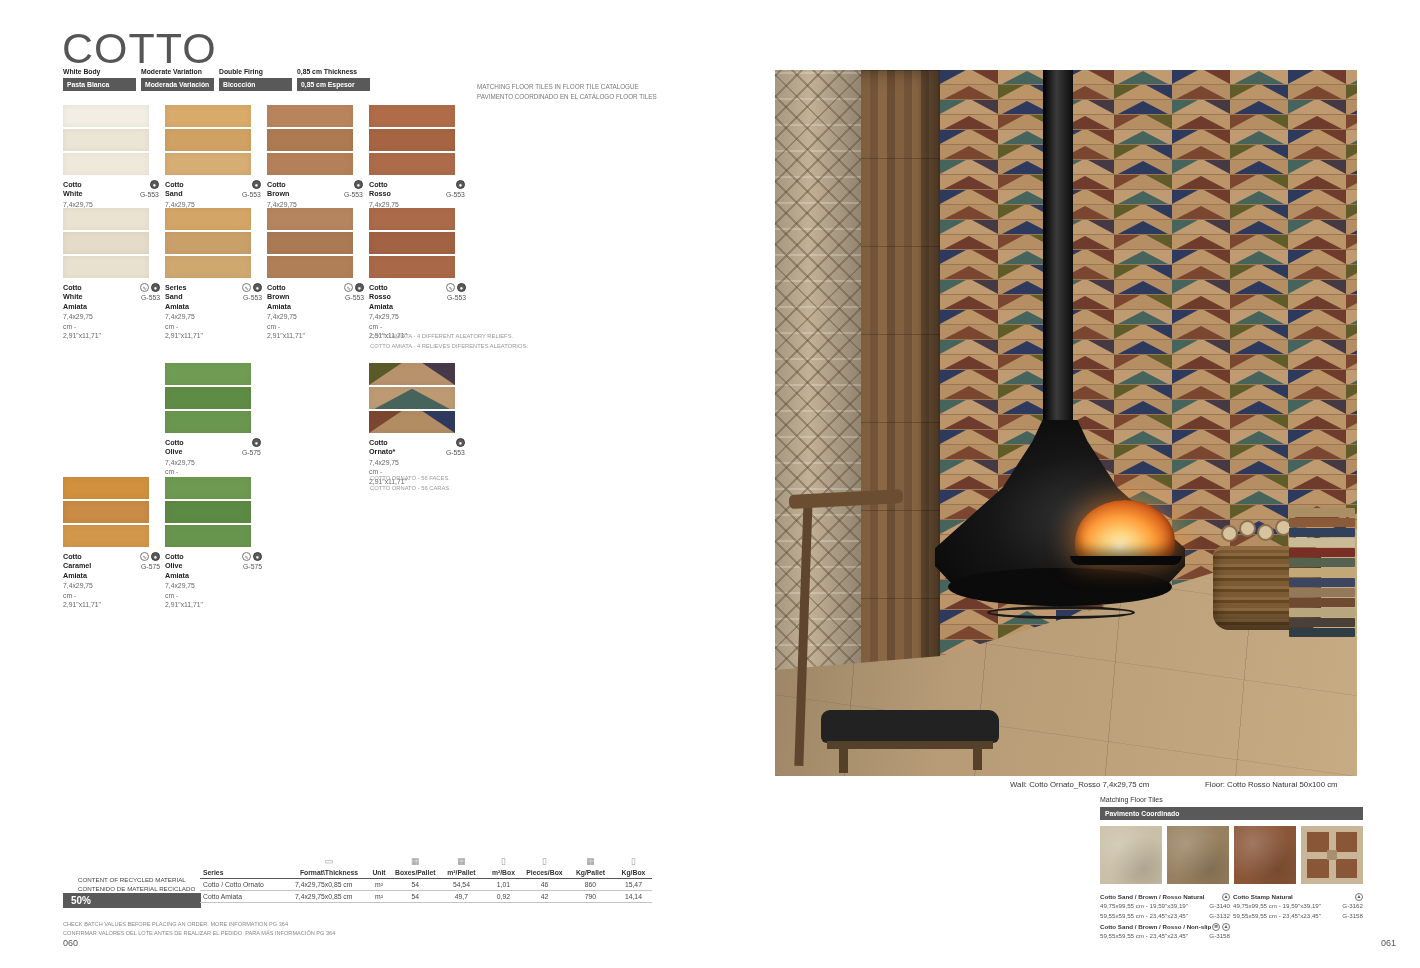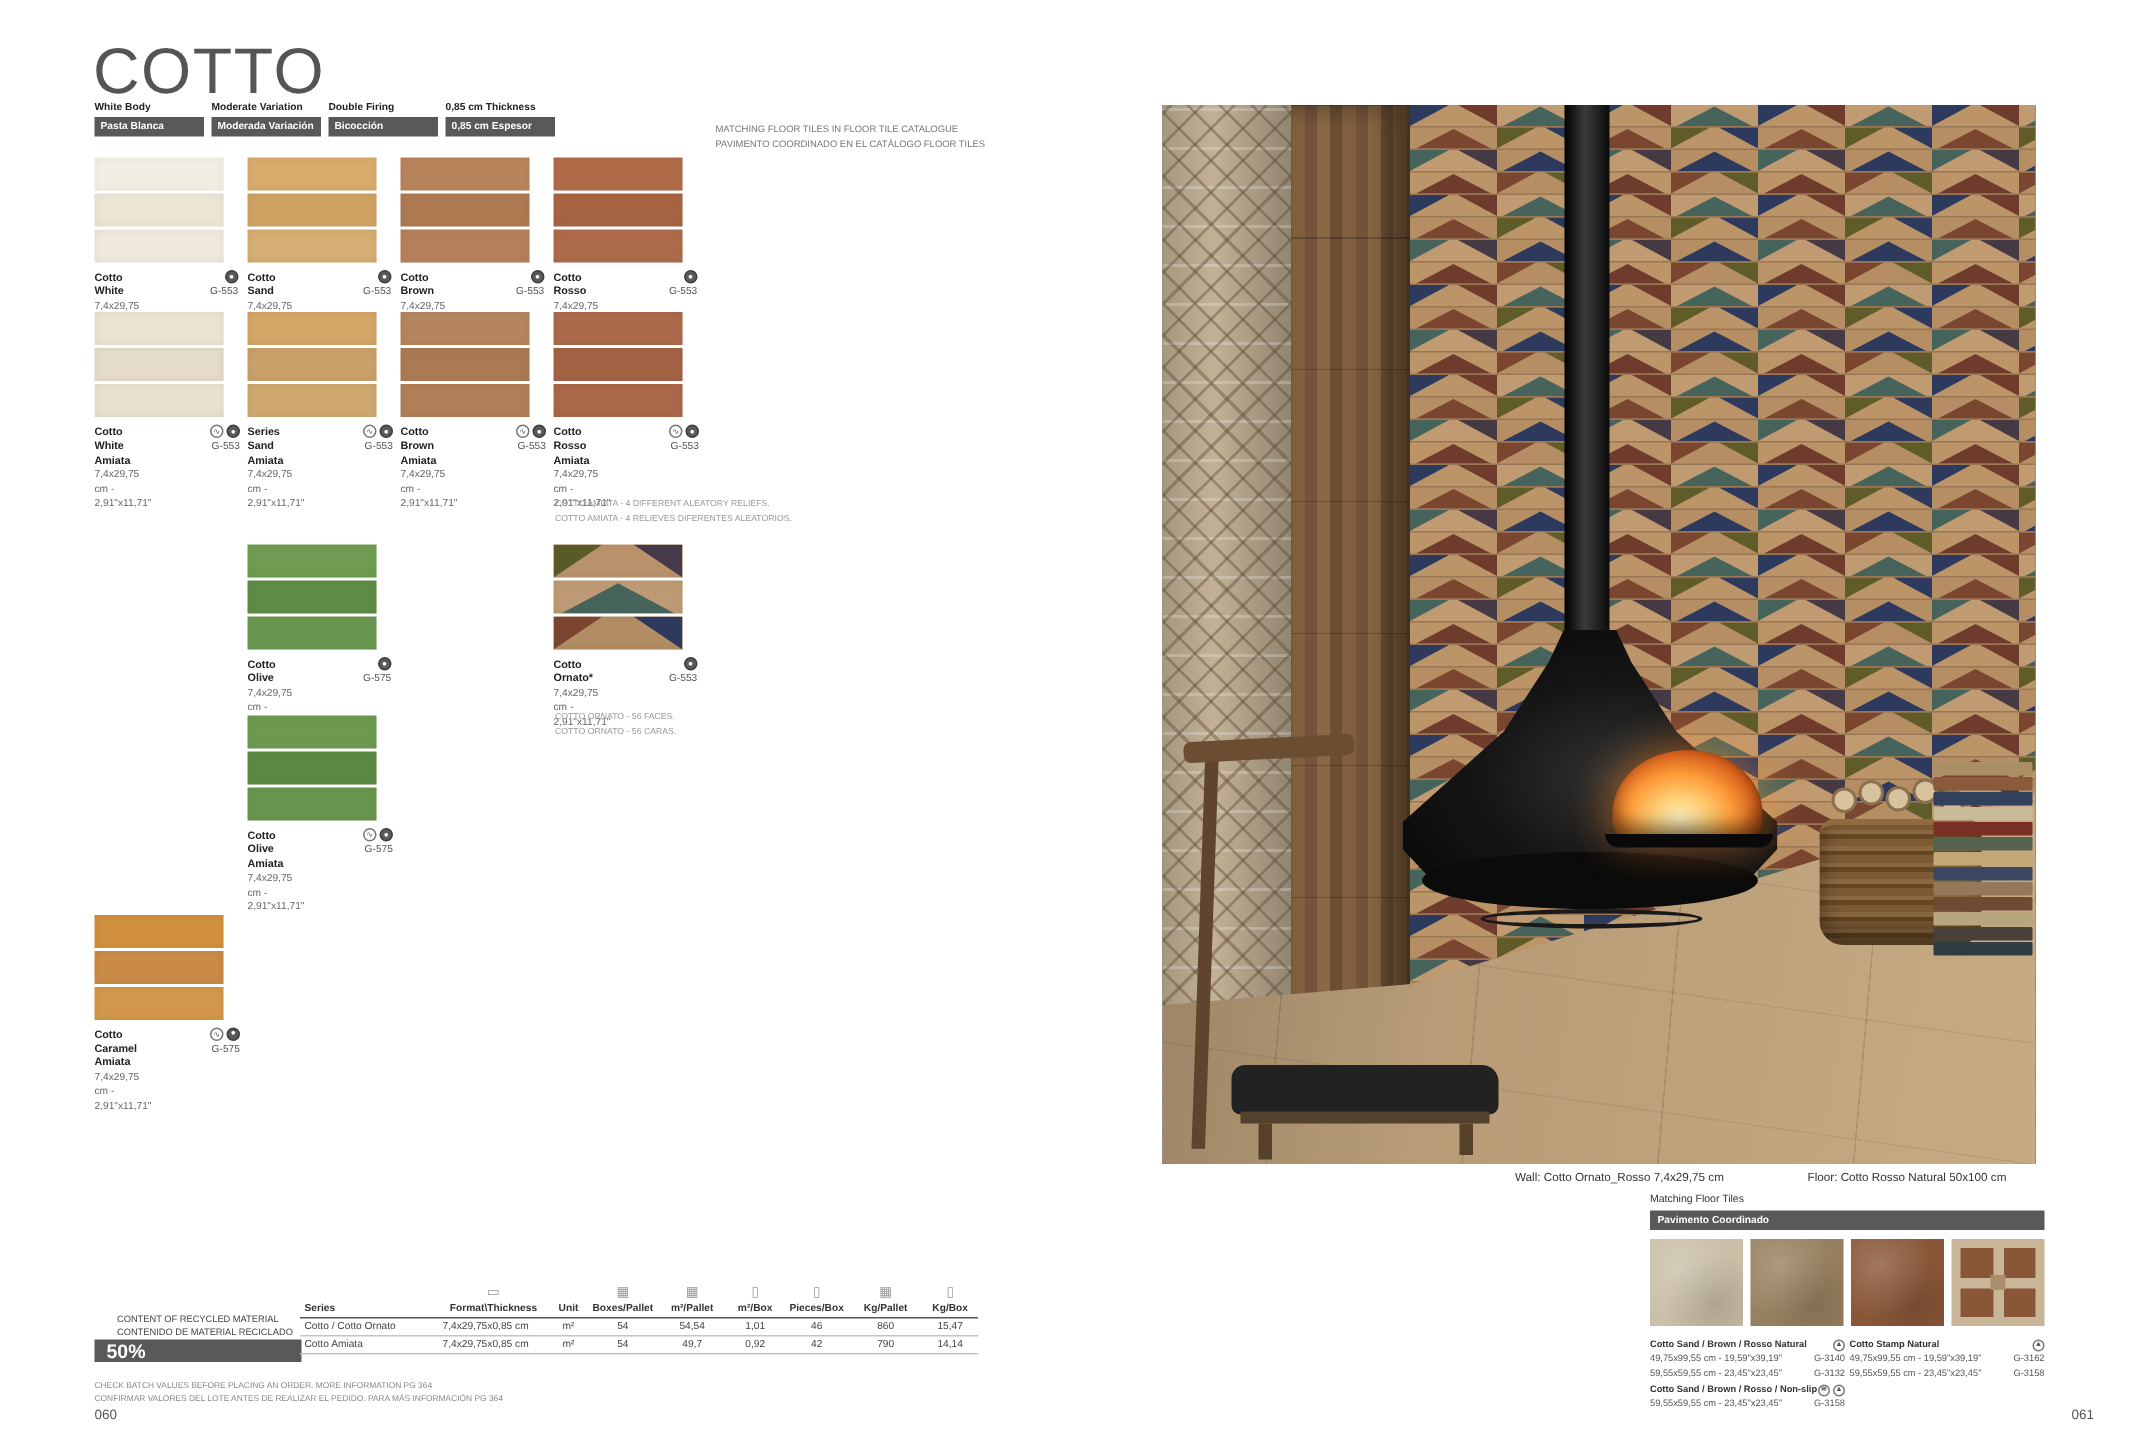--- a/index.html
+++ b/index.html
@@ -30,21 +30,21 @@
   .pl-right{text-align:right;flex-shrink:0;margin-left:3px;}
   .picons{display:flex;justify-content:flex-end;gap:2px;margin-bottom:2px;}
   .pict{width:9px;height:9px;border:1px solid #777;border-radius:50%;font-size:5.5px;display:inline-flex;
         align-items:center;justify-content:center;color:#555;box-sizing:border-box;}
   .pict.gloss{background:#5a5a5a;color:#fff;border-color:#3d3d3d;}
   .pcode{font-size:6.8px;color:#555;}
   .note{position:absolute;font-size:5.8px;color:#999;line-height:1.7;text-transform:uppercase;}
 
   .recycled-label{left:78px;top:875px;font-size:6.2px;color:#444;line-height:1.5;text-transform:uppercase;}
   .recycled-badge{left:63px;top:893px;width:130px;height:15px;background:#595959;color:#fff;
-                  font-size:13px;font-weight:bold;line-height:15px;padding-left:8px;}
+                  font-size:10px;font-weight:bold;line-height:15px;padding-left:8px;}
 
   .spec-table{left:200px;top:856px;}
   table{border-collapse:collapse;}
   td,th{font-size:6.8px;color:#333;padding:2px 3px;text-align:center;white-space:nowrap;}
   .icons-row td{padding:0 3px 1px;}
   .hicon{font-size:9px;color:#999;}
   .hdr td{font-weight:bold;border-bottom:1px solid #555;}
   .body-row td{border-bottom:1px solid #c4c4c4;color:#444;}
   td.L{text-align:left;}
 
@@ -342,49 +342,49 @@
          <div class="pl-right">
            <div class="picons">
               <span class="pict gloss">●</span>
             </div>
            <div class="pcode">G-553</div>
          </div>
        </div>
      </div>
     </div>
   <div class="prow" style="top:477px">
+      <div class="product" style="grid-column:1">
+       <div class="swatch">
+          <div class="strip amiata" style="background:#d0903e"></div>
+          <div class="strip amiata" style="background:#c98b45"></div>
+          <div class="strip amiata" style="background:#d2974a"></div>
+        </div>
+       <div class="plabel">
+         <div class="pl-left">
+           <div class="pname">Cotto Caramel Amiata</div>
+           <div class="psize">7,4x29,75 cm -<br>2,91"x11,71"</div>
+         </div>
+         <div class="pl-right">
+           <div class="picons">
+              <span class="pict structure">∿</span>
+              <span class="pict gloss">●</span>
+            </div>
+           <div class="pcode">G-575</div>
+         </div>
+       </div>
+     </div>
       <div class="product" style="grid-column:2">
        <div class="swatch">
           <div class="strip amiata" style="background:#6d9a50"></div>
           <div class="strip amiata" style="background:#5d8a43"></div>
           <div class="strip amiata" style="background:#68954e"></div>
         </div>
        <div class="plabel">
          <div class="pl-left">
            <div class="pname">Cotto Olive Amiata</div>
-           <div class="psize">7,4x29,75 cm -<br>2,91"x11,71"</div>
-         </div>
-         <div class="pl-right">
-           <div class="picons">
-              <span class="pict structure">∿</span>
-              <span class="pict gloss">●</span>
-            </div>
-           <div class="pcode">G-575</div>
-         </div>
-       </div>
-     </div>
-      <div class="product" style="grid-column:1">
-       <div class="swatch">
-          <div class="strip amiata" style="background:#d0903e"></div>
-          <div class="strip amiata" style="background:#c98b45"></div>
-          <div class="strip amiata" style="background:#d2974a"></div>
-        </div>
-       <div class="plabel">
-         <div class="pl-left">
-           <div class="pname">Cotto Caramel Amiata</div>
            <div class="psize">7,4x29,75 cm -<br>2,91"x11,71"</div>
          </div>
          <div class="pl-right">
            <div class="picons">
               <span class="pict structure">∿</span>
               <span class="pict gloss">●</span>
             </div>
            <div class="pcode">G-575</div>
          </div>
        </div>

